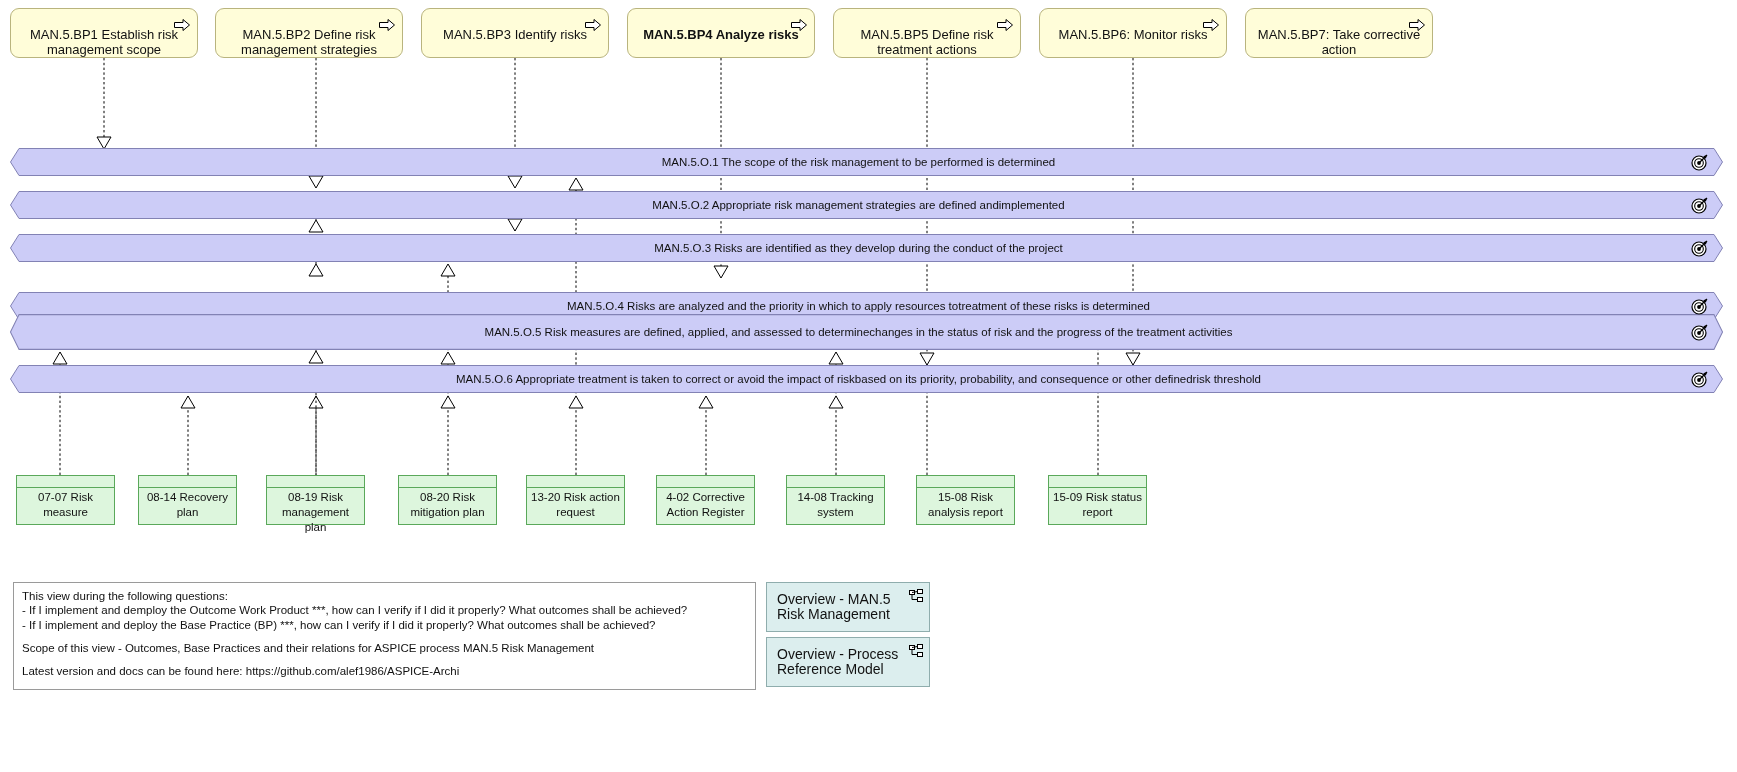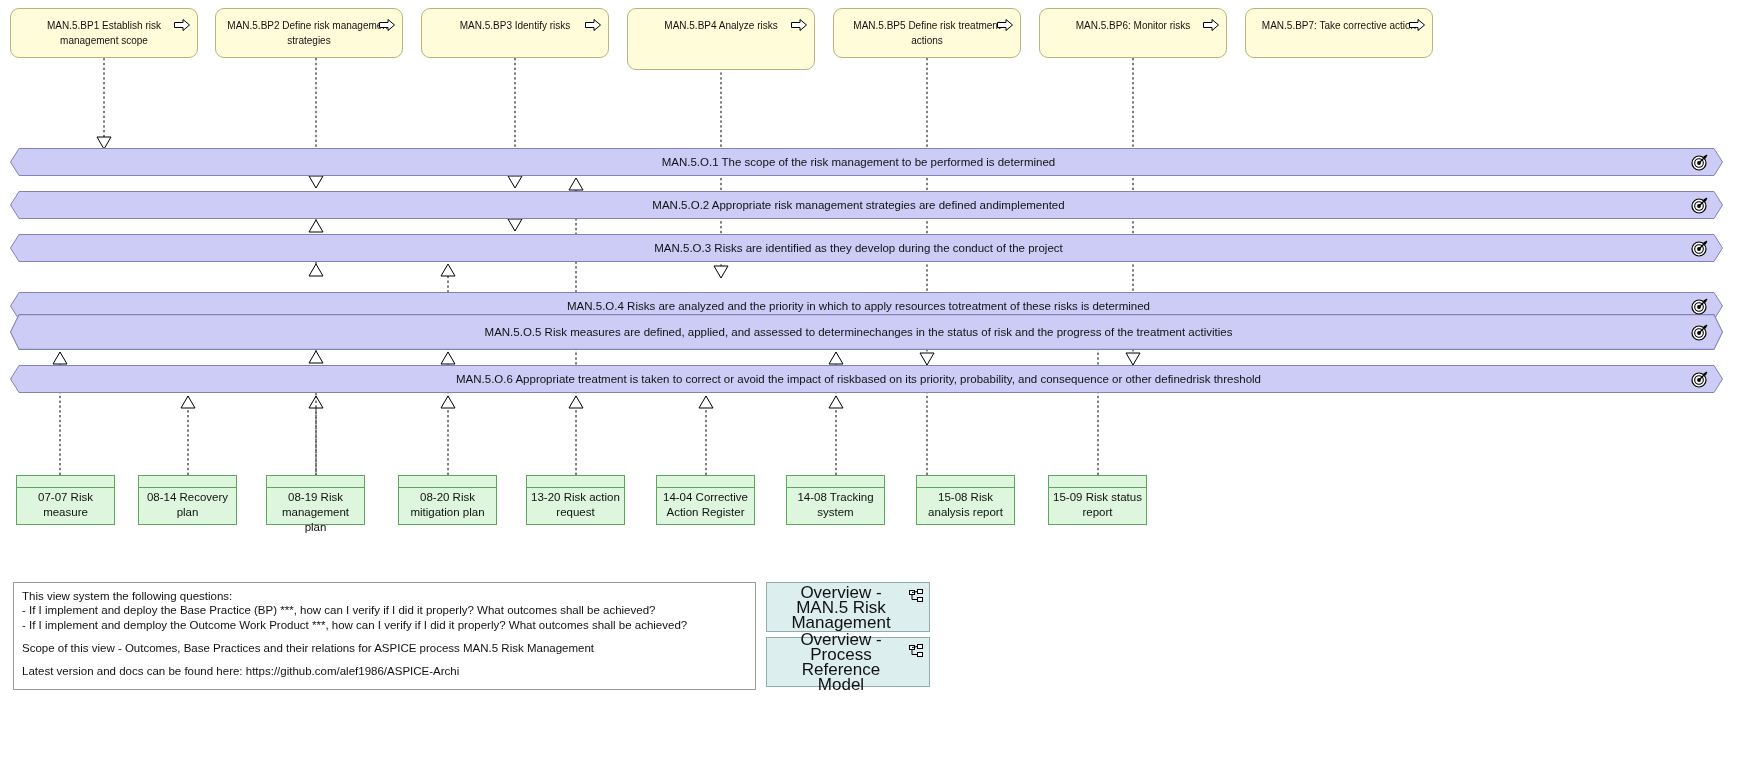--- a/index.html
+++ b/index.html
@@ -23,23 +23,23 @@
   .bp{
     position:absolute;
     box-sizing:border-box;
     background:#fffdd9;
     border:1px solid #b9b47e;
     border-radius:9px;
     box-shadow:0 0 0 0 rgba(0,0,0,0);
   }
   .bp .bp-label{
     position:absolute;
-    left:6px; right:6px; top:9px;
+    left:6px; right:6px; top:18px;
     text-align:center;
-    font-size:10px;
+    font-size:13px;
     line-height:15px;
     color:#111;
   }
   .bp .proc-icon{
     position:absolute;
     right:7px;
     top:10px;
     width:16px;height:12px;
   }
 
@@ -114,23 +114,22 @@
   .viewref{
     position:absolute;
     box-sizing:border-box;
     background:#dceeee;
     border:1px solid #8fadad;
     display:flex;
     align-items:center;
     justify-content:center;
   }
   .viewref .vr-label{
-    font-size:17px;
+    font-size:14px;
     line-height:15px;
-    text-align:center;
     padding:0 24px 0 10px;
     color:#111;
   }
   .viewref .vr-icon{
     position:absolute;
     right:6px;top:6px;width:14px;height:14px;
   }
 </style>
 </head>
 <body>
@@ -221,21 +220,21 @@
     <svg class="proc-icon" viewBox="0 0 16 12">
       <polygon points="0.5,3.5 9,3.5 9,0.5 15.5,6 9,11.5 9,8.5 0.5,8.5" fill="#ffffff" stroke="#000" stroke-width="1"></polygon>
     </svg>
   </div>
   <div class="bp" style="left:421px;top:8px;width:188px;height:50px;">
     <div class="bp-label">MAN.5.BP3 Identify risks</div>
     <svg class="proc-icon" viewBox="0 0 16 12">
       <polygon points="0.5,3.5 9,3.5 9,0.5 15.5,6 9,11.5 9,8.5 0.5,8.5" fill="#ffffff" stroke="#000" stroke-width="1"></polygon>
     </svg>
   </div>
-  <div class="bp" style="left:627px;top:8px;width:188px;height:62px;">
+  <div class="bp" style="left:627px;top:8px;width:188px;height:50px;font-weight:bold;">
     <div class="bp-label">MAN.5.BP4 Analyze risks</div>
     <svg class="proc-icon" viewBox="0 0 16 12">
       <polygon points="0.5,3.5 9,3.5 9,0.5 15.5,6 9,11.5 9,8.5 0.5,8.5" fill="#ffffff" stroke="#000" stroke-width="1"></polygon>
     </svg>
   </div>
   <div class="bp" style="left:833px;top:8px;width:188px;height:50px;">
     <div class="bp-label">MAN.5.BP5 Define risk treatment actions</div>
     <svg class="proc-icon" viewBox="0 0 16 12">
       <polygon points="0.5,3.5 9,3.5 9,0.5 15.5,6 9,11.5 9,8.5 0.5,8.5" fill="#ffffff" stroke="#000" stroke-width="1"></polygon>
     </svg>
@@ -352,39 +351,39 @@
   <div class="wp" style="left:398px;top:475px;width:99px;height:50px;padding-left:36px;">
     <div class="wp-band"></div>
     <div class="wp-label">08-20 Risk mitigation plan</div>
   </div>
   <div class="wp" style="left:526px;top:475px;width:99px;height:50px;">
     <div class="wp-band"></div>
     <div class="wp-label">13-20 Risk action request</div>
   </div>
   <div class="wp" style="left:656px;top:475px;width:99px;height:50px;">
     <div class="wp-band"></div>
-    <div class="wp-label">14-04 Corrective Action Register</div>
+    <div class="wp-label">4-02 Corrective Action Register</div>
   </div>
   <div class="wp" style="left:786px;top:475px;width:99px;height:50px;">
     <div class="wp-band"></div>
     <div class="wp-label">14-08 Tracking system</div>
   </div>
   <div class="wp" style="left:916px;top:475px;width:99px;height:50px;">
     <div class="wp-band"></div>
     <div class="wp-label">15-08 Risk analysis report</div>
   </div>
   <div class="wp" style="left:1048px;top:475px;width:99px;height:50px;">
     <div class="wp-band"></div>
     <div class="wp-label">15-09 Risk status report</div>
   </div>
 
   <div class="note" style="left:13px;top:582px;width:743px;height:108px;">
-    <div class="nline">This view system the following questions:</div>
+    <div class="nline">This view during the following questions:</div>
+    <div class="nline">- If I implement and demploy the Outcome Work Product ***, how can I verify if I did it properly? What outcomes shall be achieved?</div>
     <div class="nline">- If I implement and deploy the Base Practice (BP) ***, how can I verify if I did it properly? What outcomes shall be achieved?</div>
-    <div class="nline">- If I implement and demploy the Outcome Work Product ***, how can I verify if I did it properly? What outcomes shall be achieved?</div>
     <div class="nspace"></div>
     <div class="nline">Scope of this view - Outcomes, Base Practices and their relations for ASPICE process MAN.5 Risk Management</div>
     <div class="nspace"></div>
     <div class="nline">Latest version and docs can be found here: https://github.com/alef1986/ASPICE-Archi</div>
   </div>
 
   <div class="viewref" style="left:766px;top:582px;width:164px;height:50px;">
     <div class="vr-label">Overview - MAN.5 Risk Management</div>
     <svg class="vr-icon" viewBox="0 0 14 14">
       <rect x="0.5" y="1.5" width="5" height="4" fill="#fff" stroke="#000" stroke-width="1"></rect>

